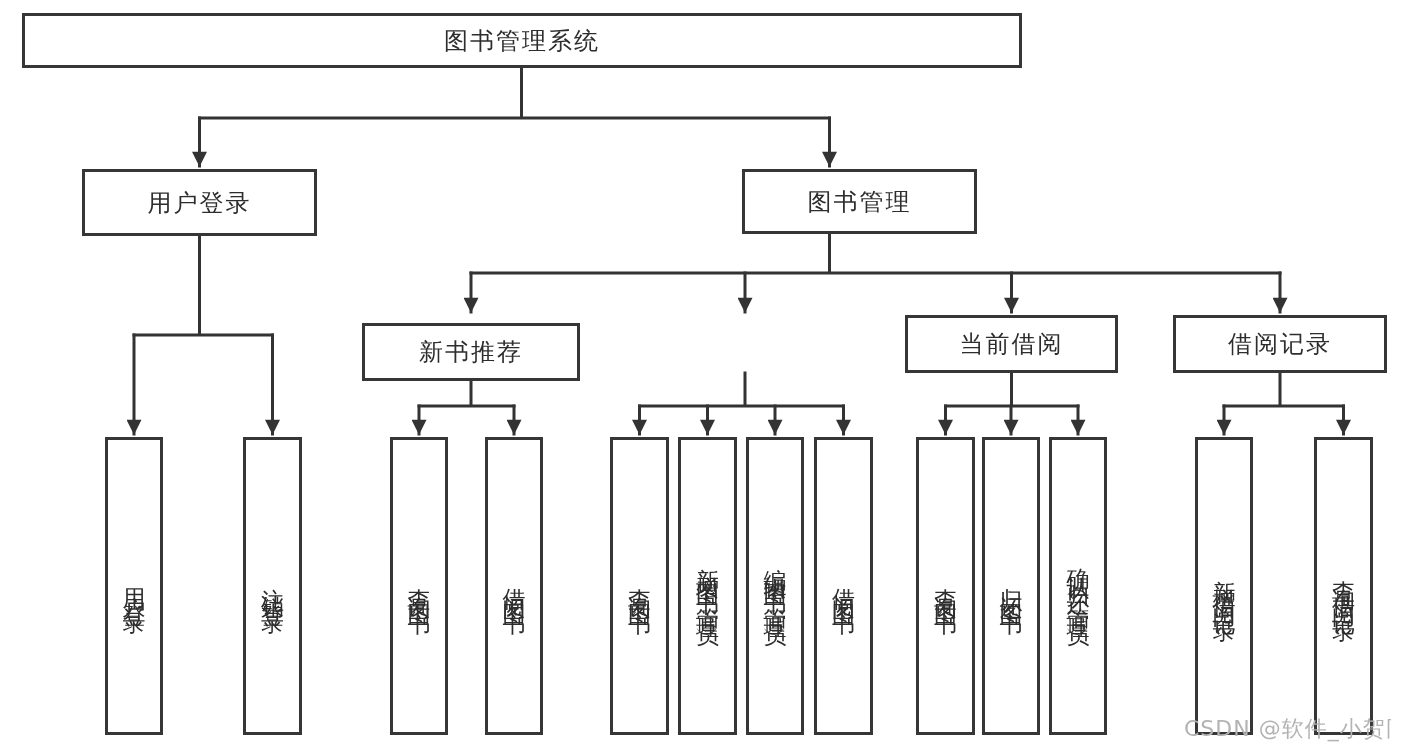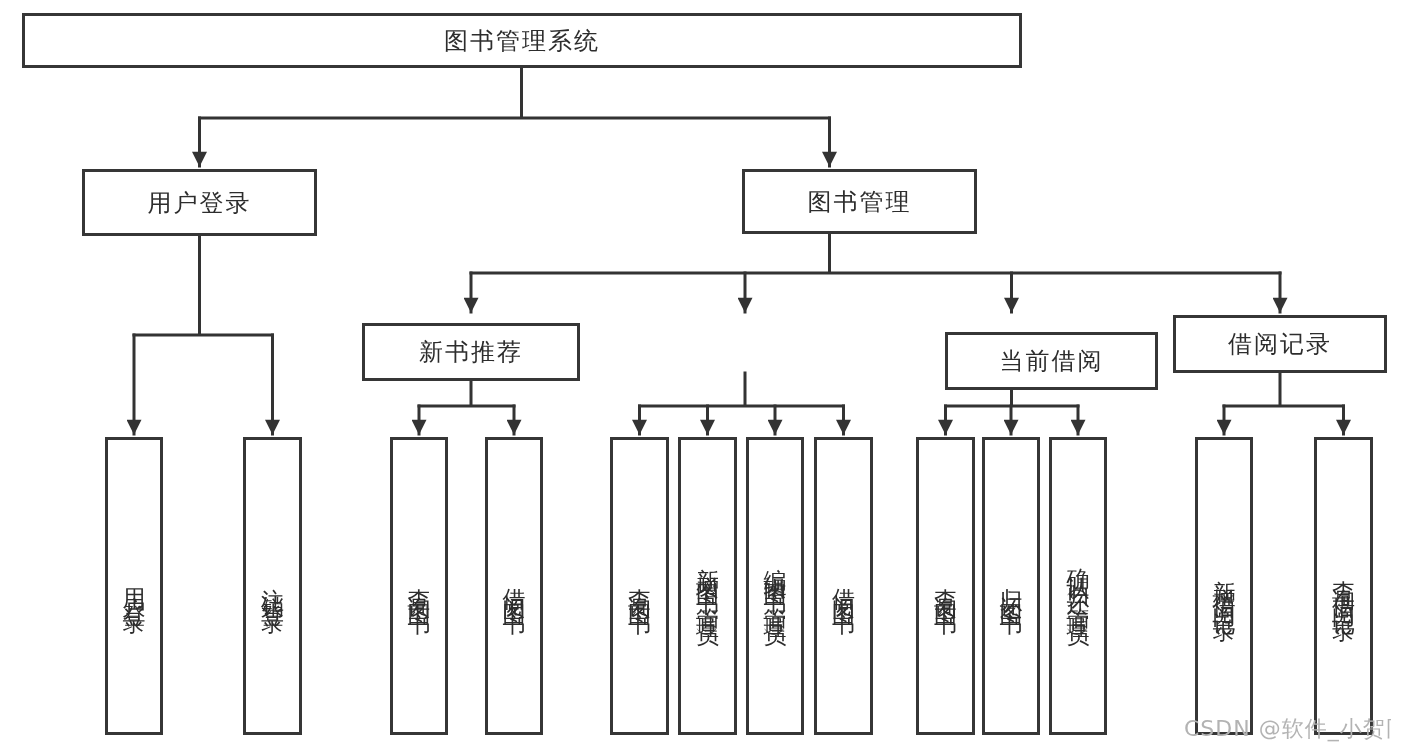--- a/index.html
+++ b/index.html
@@ -100,21 +100,21 @@
   <div class="box" style="left:82px;top:169px;width:235px;height:67px;">
     <span class="hlabel">用户登录</span>
   </div>
   <div class="box" style="left:712px;top:169px;width:235px;height:65px;margin-left:30px;">
     <span class="hlabel">图书管理</span>
   </div>
 
   <div class="box" style="left:362px;top:323px;width:218px;height:58px;font-family:Liberation Mono, monospace;">
     <span class="hlabel">新书推荐</span>
   </div>
-  <div class="box" style="left:905px;top:332px;width:213px;height:58px;margin-left:40px;">
+  <div class="box" style="left:905px;top:315px;width:213px;height:58px;">
     <span class="hlabel">当前借阅</span>
   </div>
   <div class="box" style="left:1173px;top:315px;width:214px;height:58px;">
     <span class="hlabel">借阅记录</span>
   </div>
 
   <div class="box" style="left:105px;top:437px;width:58px;height:298px;">
     <span class="vlabel">用户登录</span>
   </div>
   <div class="box" style="left:243px;top:437px;width:59px;height:298px;">

